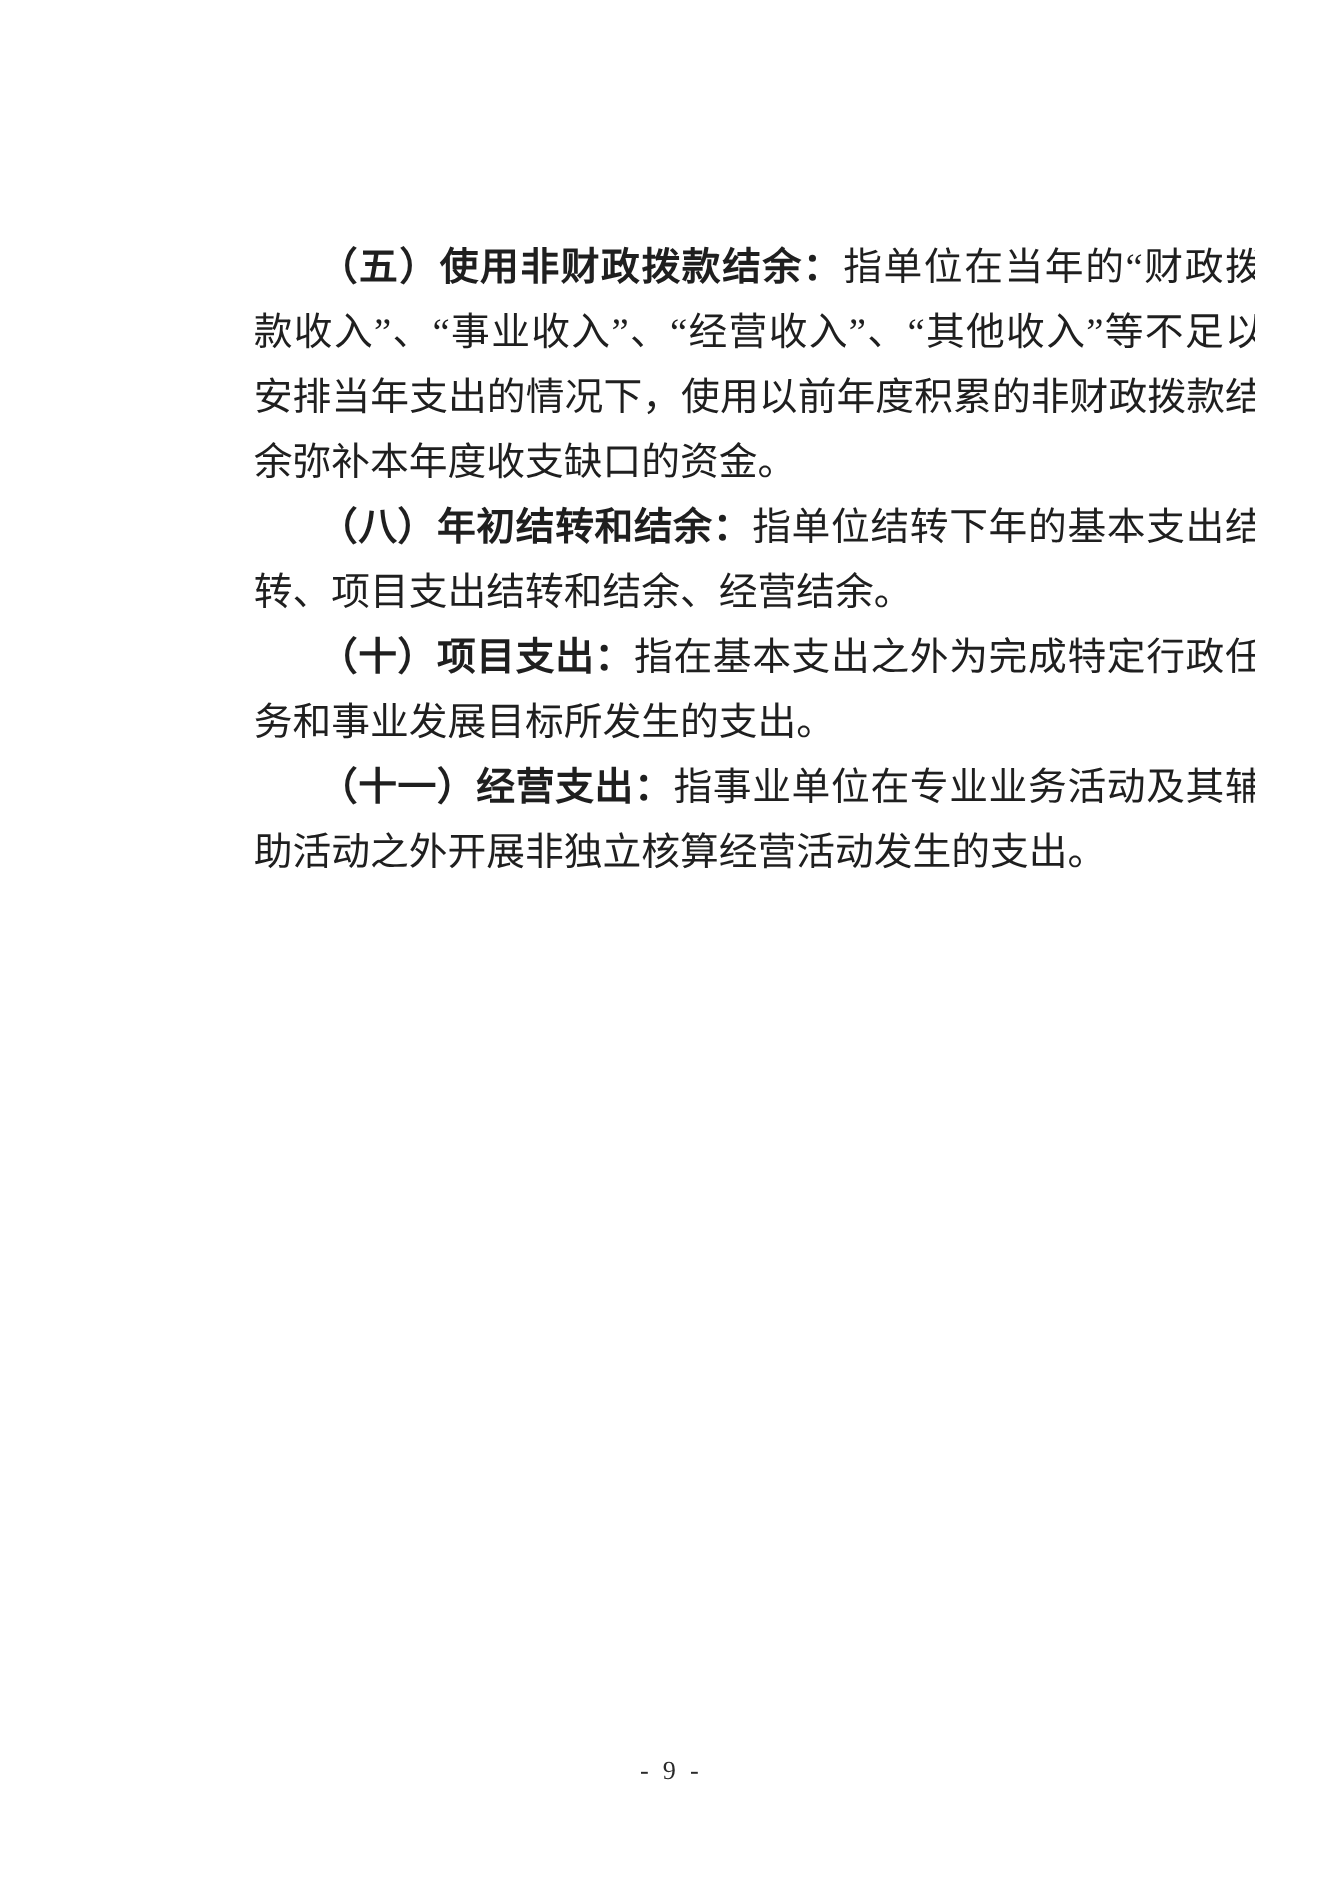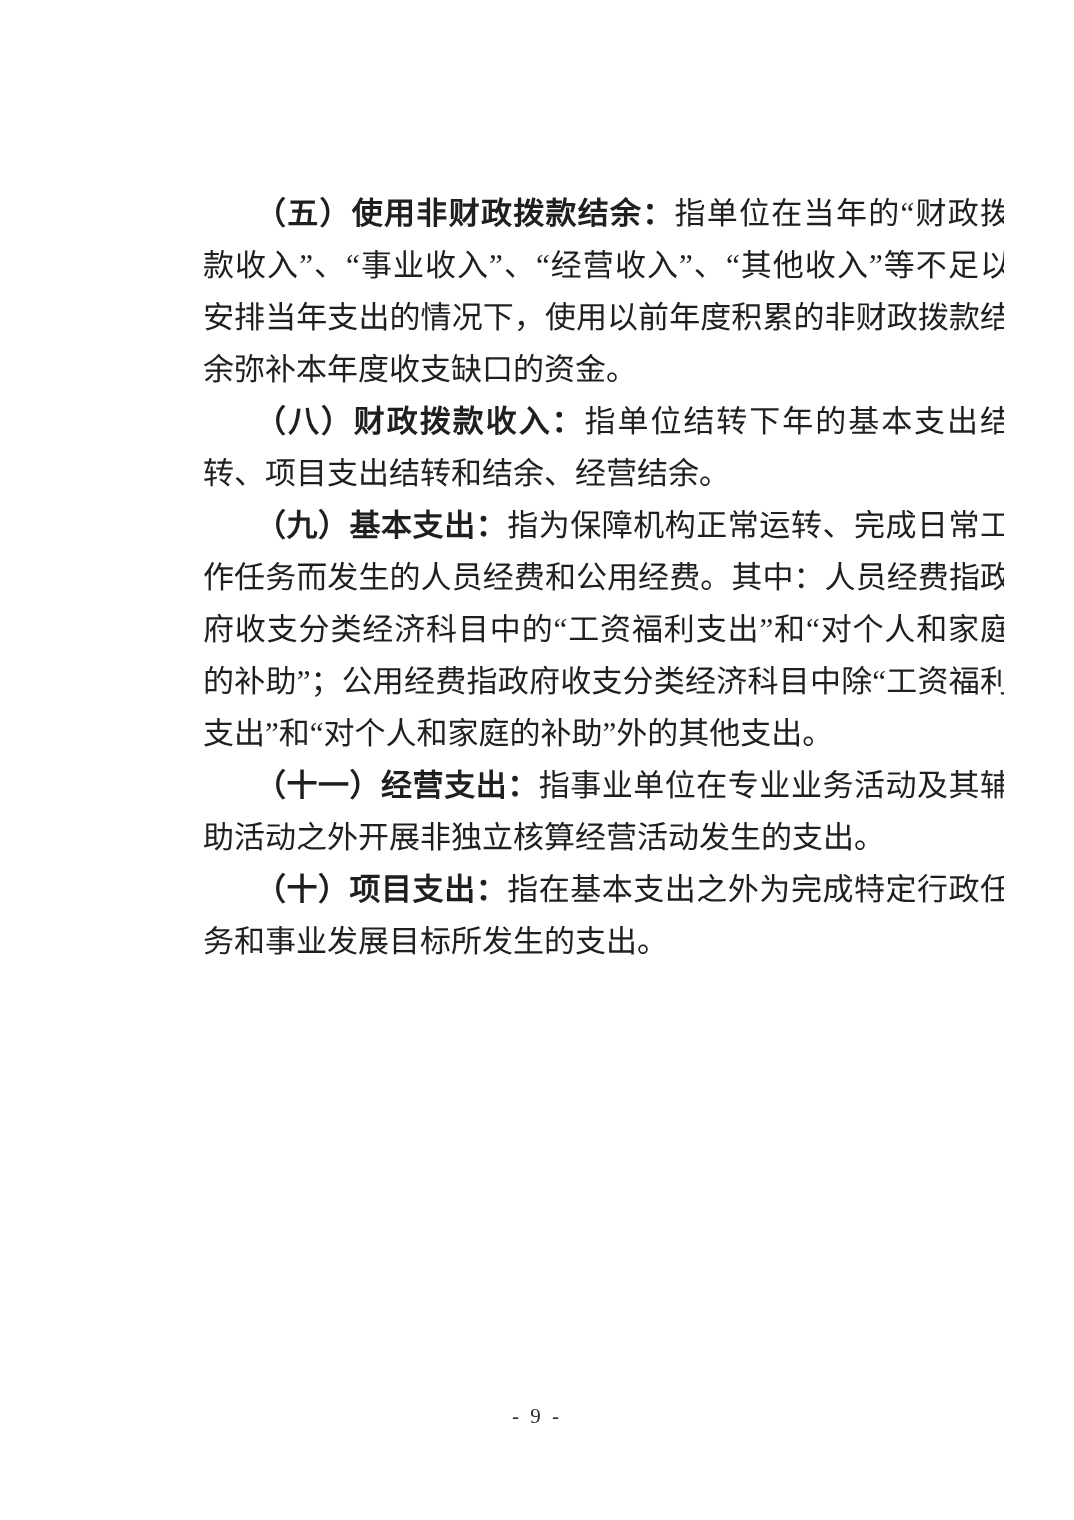--- a/index.html
+++ b/index.html
@@ -47,25 +47,24 @@
 </head>
 <body>
 
 <div class="page">
   <div class="content">
 
     <p class="para"><span class="lead">（五）使用非财政拨款结余：</span><span class="body-text">指单位在当年的“财政拨款收入”、“事业收入”、“经营收入”、“其他收入”等不足以安排当年支出的情况下，使用以前年度积累的非财政拨款结余弥补本年度收支缺口的资金。</span></p>
 
 
 
-    <p class="para"><span class="lead">（八）财政拨款收入：</span><span class="body-text">指单位结转下年的基本支出结转、项目支出结转和结余、经营结余。</span></p>
+    <p class="para"><span class="lead">（八）年初结转和结余：</span><span class="body-text">指单位结转下年的基本支出结转、项目支出结转和结余、经营结余。</span></p>
 
-    <p class="para"><span class="lead">（九）基本支出：</span><span class="body-text">指为保障机构正常运转、完成日常工作任务而发生的人员经费和公用经费。其中：人员经费指政府收支分类经济科目中的“工资福利支出”和“对个人和家庭的补助”；公用经费指政府收支分类经济科目中除“工资福利支出”和“对个人和家庭的补助”外的其他支出。</span></p>
+
+    <p class="para"><span class="lead">（十）项目支出：</span><span class="body-text">指在基本支出之外为完成特定行政任务和事业发展目标所发生的支出。</span></p>
 
     <p class="para"><span class="lead">（十一）经营支出：</span><span class="body-text">指事业单位在专业业务活动及其辅助活动之外开展非独立核算经营活动发生的支出。</span></p>
-
-    <p class="para"><span class="lead">（十）项目支出：</span><span class="body-text">指在基本支出之外为完成特定行政任务和事业发展目标所发生的支出。</span></p>
 
 
   </div>
 
   <div class="footer">- 9 -</div>
 </div>
 
 </body></html>

